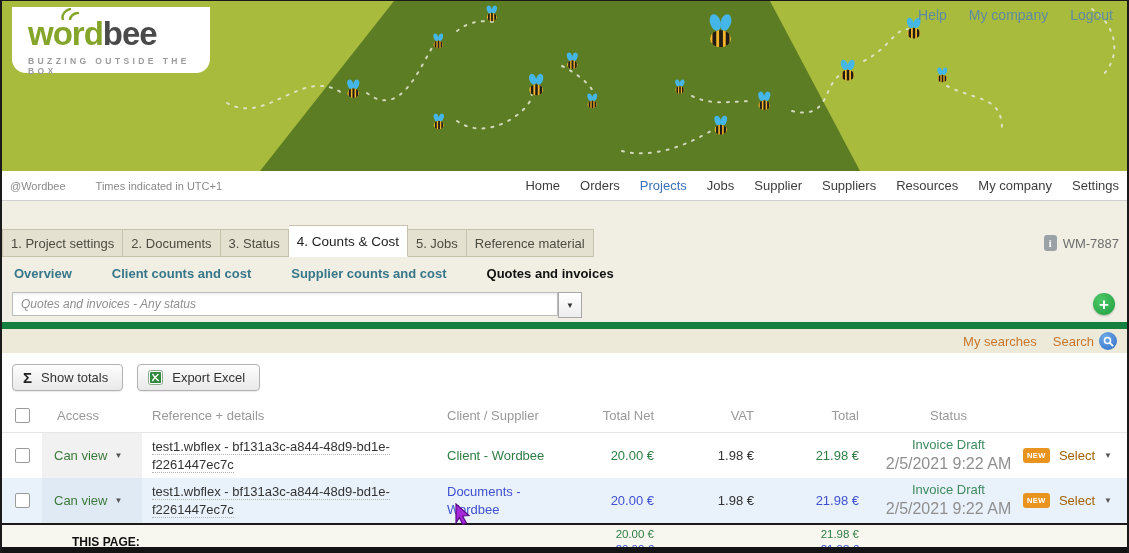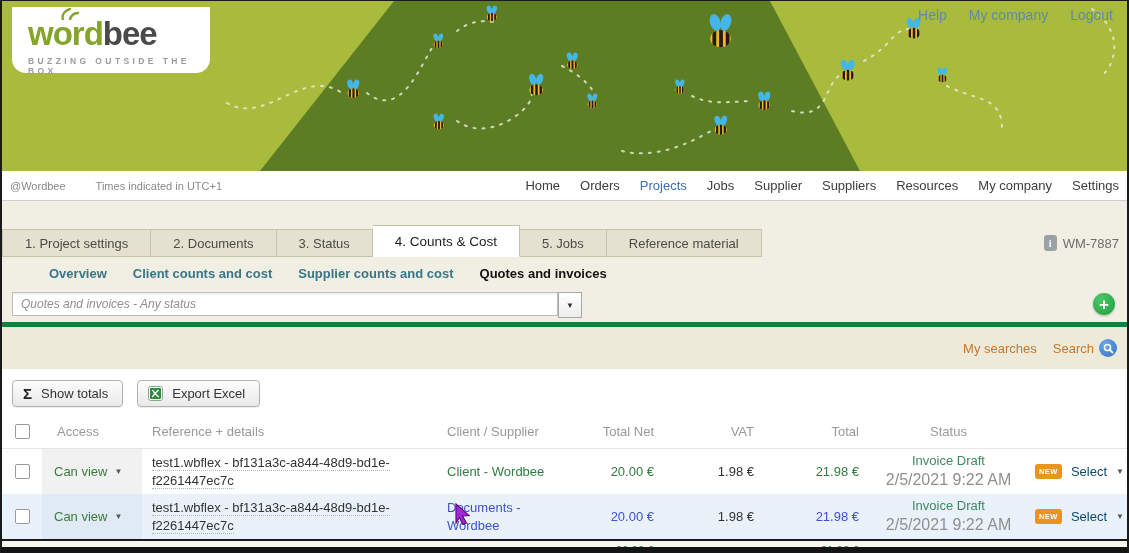--- a/index.html
+++ b/index.html
@@ -26,39 +26,39 @@
   .nav-left { display:flex; gap:30px; padding-left:8px; color:#8a8a8a; font-size:11px; }
   .nav-menu { position:absolute; right:8px; display:flex; gap:20px; }
   .nav-menu .nav-item { font-size:13px; color:#3d3d3d; cursor:pointer; }
   .nav-menu .nav-item.active { color:#3a6eb5; }
 
   
   .content { background:#f1efe3; }
 
   
   .tabs-row { display:flex; align-items:flex-end; height:56px; padding-top:24px; position:relative; }
-  .tab { background:#e4e1d0; border:1px solid #c6c3ad; border-left:none; color:#4b4b40; font-size:13px; height:28px; display:flex; align-items:center; padding:0 22px; cursor:pointer; white-space:nowrap; }
+  .tab { background:#e4e1d0; border:1px solid #c6c3ad; border-left:none; color:#4b4b40; font-size:13px; height:28px; display:flex; align-items:center; padding:0 8px; cursor:pointer; white-space:nowrap; }
   .tab:first-child { border-left:1px solid #c6c3ad; }
   .tab.active { background:#fff; height:32px; border-bottom:1px solid #fff; font-size:13.5px; color:#222; }
   .project-id { position:absolute; right:8px; bottom:6px; display:flex; align-items:center; gap:6px; color:#6d6d6d; font-size:13px; }
   .info-icon { width:13px; height:16px; background:#9aa2a8; border-radius:3px; color:#fff; font-size:10px; font-weight:bold; display:flex; align-items:center; justify-content:center; font-family:"Liberation Serif", serif; }
 
   
-  .subtabs { display:flex; gap:26px; padding:9px 0 8px 12px;margin-left:35px; }
+  .subtabs { display:flex; gap:40px; padding:9px 0 8px 12px; }
   .subtab { font-size:13px; font-weight:bold; color:#38768a; cursor:pointer; }
   .subtab.active { color:#111; }
 
   
   .filter-row { position:relative; height:33px; }
   .filter-input { position:absolute; left:10px; top:3px; width:546px; height:24px; border:1px solid #bdbdbd; background:#fff; font-style:italic; color:#8f8f8f; font-size:12px; padding:0 8px; font-family:"Liberation Sans", sans-serif; box-shadow:inset 0 2px 2px rgba(0,0,0,0.06); }
   .filter-drop-btn { position:absolute; left:556px; top:3px; width:24px; height:26px; background:linear-gradient(#fff,#ededed); border:1px solid #a8a8a8; display:flex; align-items:center; justify-content:center; font-size:8px; color:#333; cursor:pointer; }
   .plus-btn { position:absolute; right:12px; top:4px; width:22px; height:22px; border-radius:50%; background:radial-gradient(circle at 35% 30%, #4cc768, #1f9e3d); color:#fff; font-size:17px; font-weight:bold; display:flex; align-items:center; justify-content:center; line-height:1; cursor:pointer; box-shadow:0 1px 2px rgba(0,0,0,.25); }
 
   
-  .search-strip { background:#edeada; border-top:5px solid #15803d; height:47px; display:flex; justify-content:flex-end; align-items:center; gap:16px; padding-right:10px; }
+  .search-strip { background:#edeada; border-top:7px solid #15803d; height:31px; display:flex; justify-content:flex-end; align-items:center; gap:16px; padding-right:10px; }
   .search-strip a { color:#c8762c; font-size:13px; text-decoration:none; }
   .search-link-wrap { display:flex; align-items:center; gap:5px; }
   .magnifier { width:18px; height:18px; border-radius:50%; background:radial-gradient(circle at 35% 30%, #6fa9e8, #2f6fc5); display:flex; align-items:center; justify-content:center; cursor:pointer; }
 
   
   .table-area { background:#fff; min-height:201px; }
   .toolbar { display:flex; gap:14px; padding:11px 0 0 10px; }
   .btn { display:inline-flex; align-items:center; gap:9px; height:27px; padding:0 14px 0 10px; background:linear-gradient(#fdfdfd,#e9e9e9); border:1px solid #b2b2b2; border-radius:4px; font-size:13px; color:#333; cursor:pointer; box-shadow:0 1px 1px rgba(0,0,0,.08); }
   .sigma { font-size:15px; font-weight:bold; color:#222; }
 
@@ -78,23 +78,23 @@
   .cell-ref { padding:5px 14px 5px 10px; line-height:1.35; color:#333; }
   .cell-ref span { border-bottom:1px dotted #b5b5b5; cursor:pointer; }
   .cell-client { line-height:1.35; cursor:pointer; }
   .num { text-align:right; padding-right:6px; }
   .c-client { color:#2e7d43; }
   .c-supplier { color:#3f51d1; }
   .c-dark { color:#333; }
   .cell-status { text-align:center; line-height:1.3; }
   .status-name { color:#3d8a5f; cursor:pointer; }
   .status-date { color:#8f8f8f; font-size:16px; }
-  .cell-select { display:flex; align-items:center; gap:9px; justify-content:flex-end; padding-right:2px; }
+  .cell-select { display:flex; align-items:center; gap:9px; justify-content:flex-end; padding-right:14px; }
   .new-badge { background:#e8941e; color:#fff; font-size:7.5px; font-weight:bold; padding:3px 4px; border-radius:3px; letter-spacing:.5px; }
-  .select-label { color:#0c4a6e; cursor:pointer; }
+  .select-label { color:#a16207; cursor:pointer; }
 
   .summary { border-top:2px solid #1a1a1a; background:#f7f6ef; min-height:29px; font-size:11.5px; padding:2px 0; }
   .summary-label { grid-column:1 / 4; padding-left:70px; font-weight:bold; color:#111; font-size:12px; }
   .summary-vals { text-align:right; padding-right:6px; line-height:1.25; }
   .bottom-bar { position:absolute; left:0; right:0; bottom:0; height:6px; background:#141414; }
 
   
   .cursor { position:absolute; left:452px; top:502px; z-index:50; pointer-events:none; }
 </style>
 </head>

